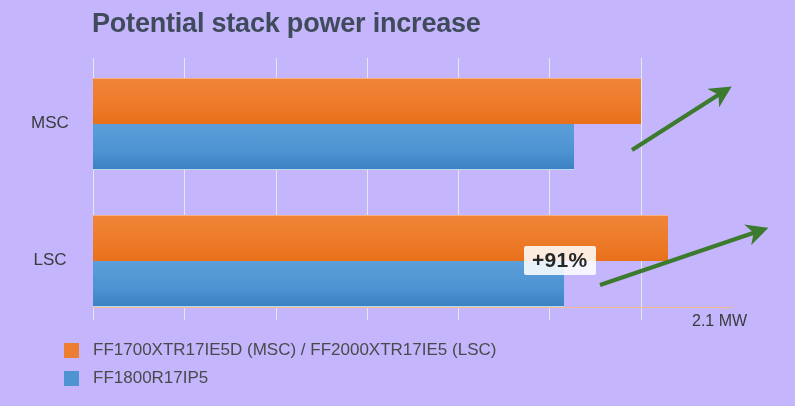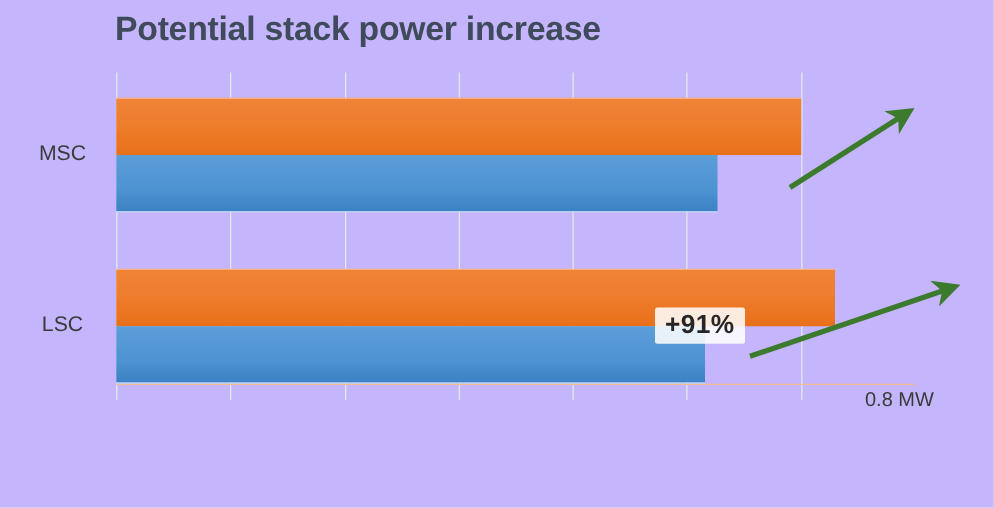--- a/index.html
+++ b/index.html
@@ -192,16 +192,26 @@
     <defs>
       <marker id="ah2" markerWidth="5.2" markerHeight="5.2" refX="3.6" refY="2.6" orient="auto" markerUnits="strokeWidth">
         <path d="M0,0 L5.2,2.6 L0,5.2 L1.5,2.6 Z" fill="#3C7A2E"></path>
       </marker>
     </defs>
     <line x1="10" y1="67" x2="172" y2="12" stroke="#3C7A2E" stroke-width="4.2" marker-end="url(#ah2)"></line>
   </svg>
 
   <div class="delta-callout" id="delta-lsc">+91%</div>
 
-  <div id="axis-max-label">0.8 MW</div>
-
+  <div id="axis-max-label">2.1 MW</div>
+
+  <div id="legend">
+    <div class="legend-row">
+      <span class="legend-swatch" style="background:#ED7D31;"></span>
+      <span class="legend-text">FF1700XTR17IE5D (MSC) / FF2000XTR17IE5 (LSC)</span>
+    </div>
+    <div class="legend-row">
+      <span class="legend-swatch" style="background:#4E93D2;"></span>
+      <span class="legend-text">FF1800R17IP5</span>
+    </div>
+  </div>
 
 </div>
 
 </body></html>

